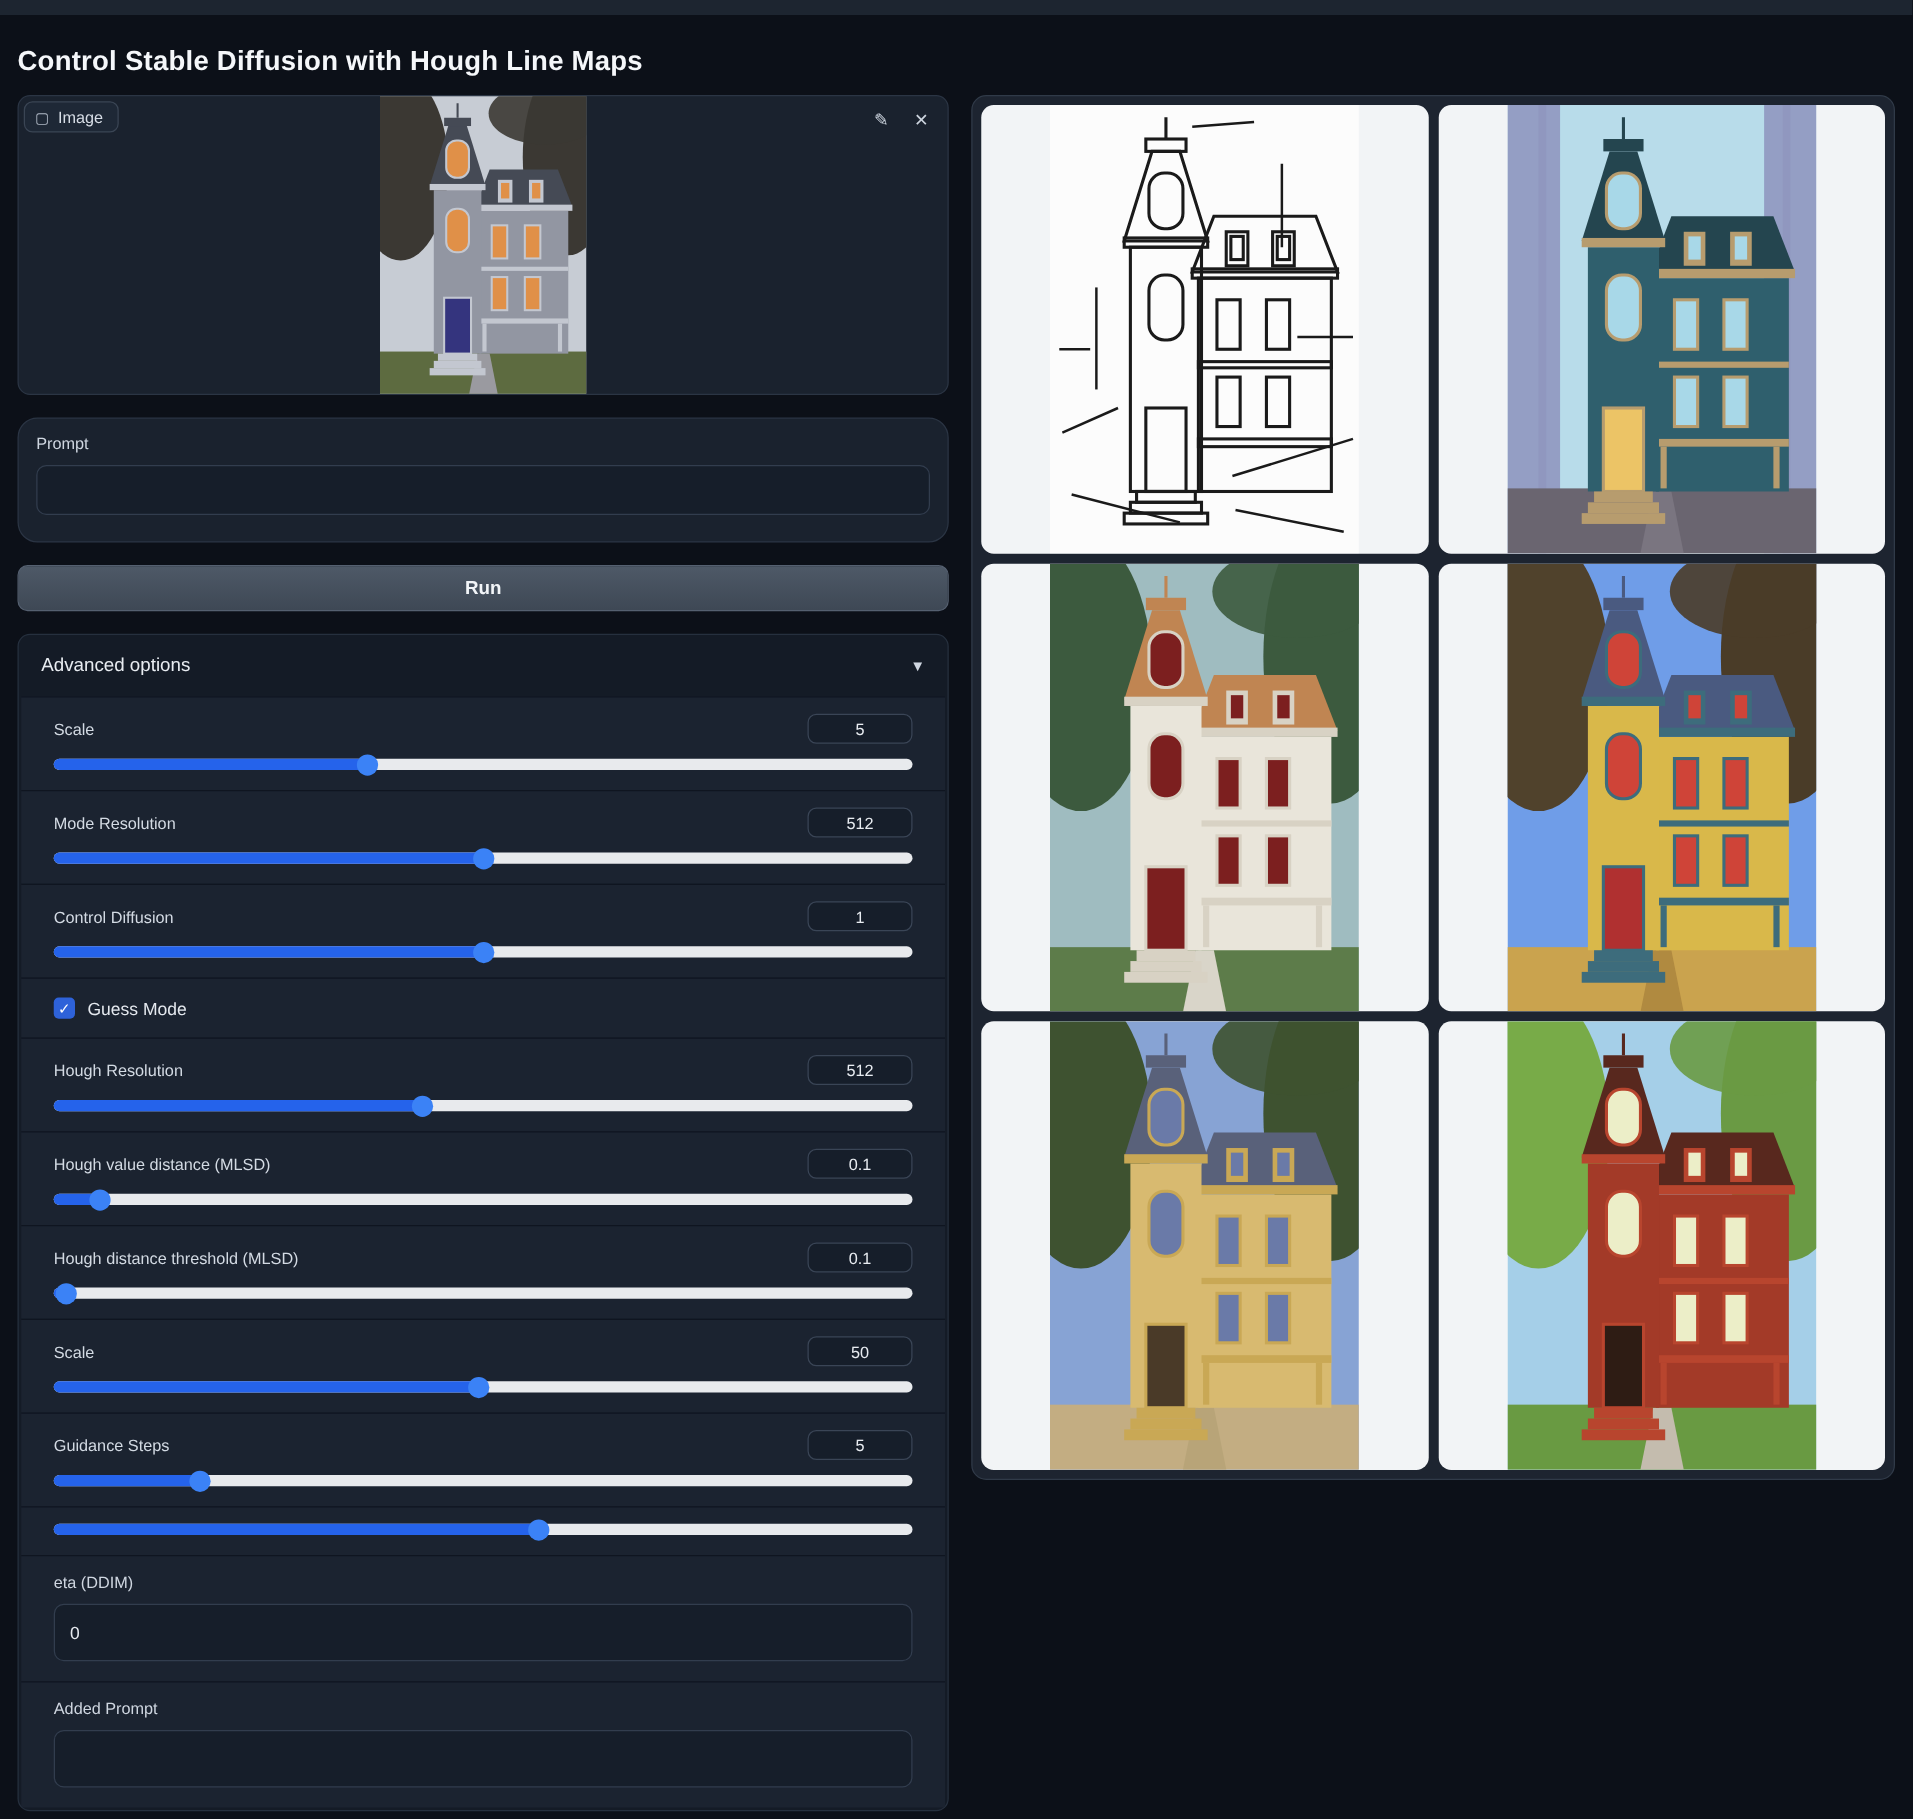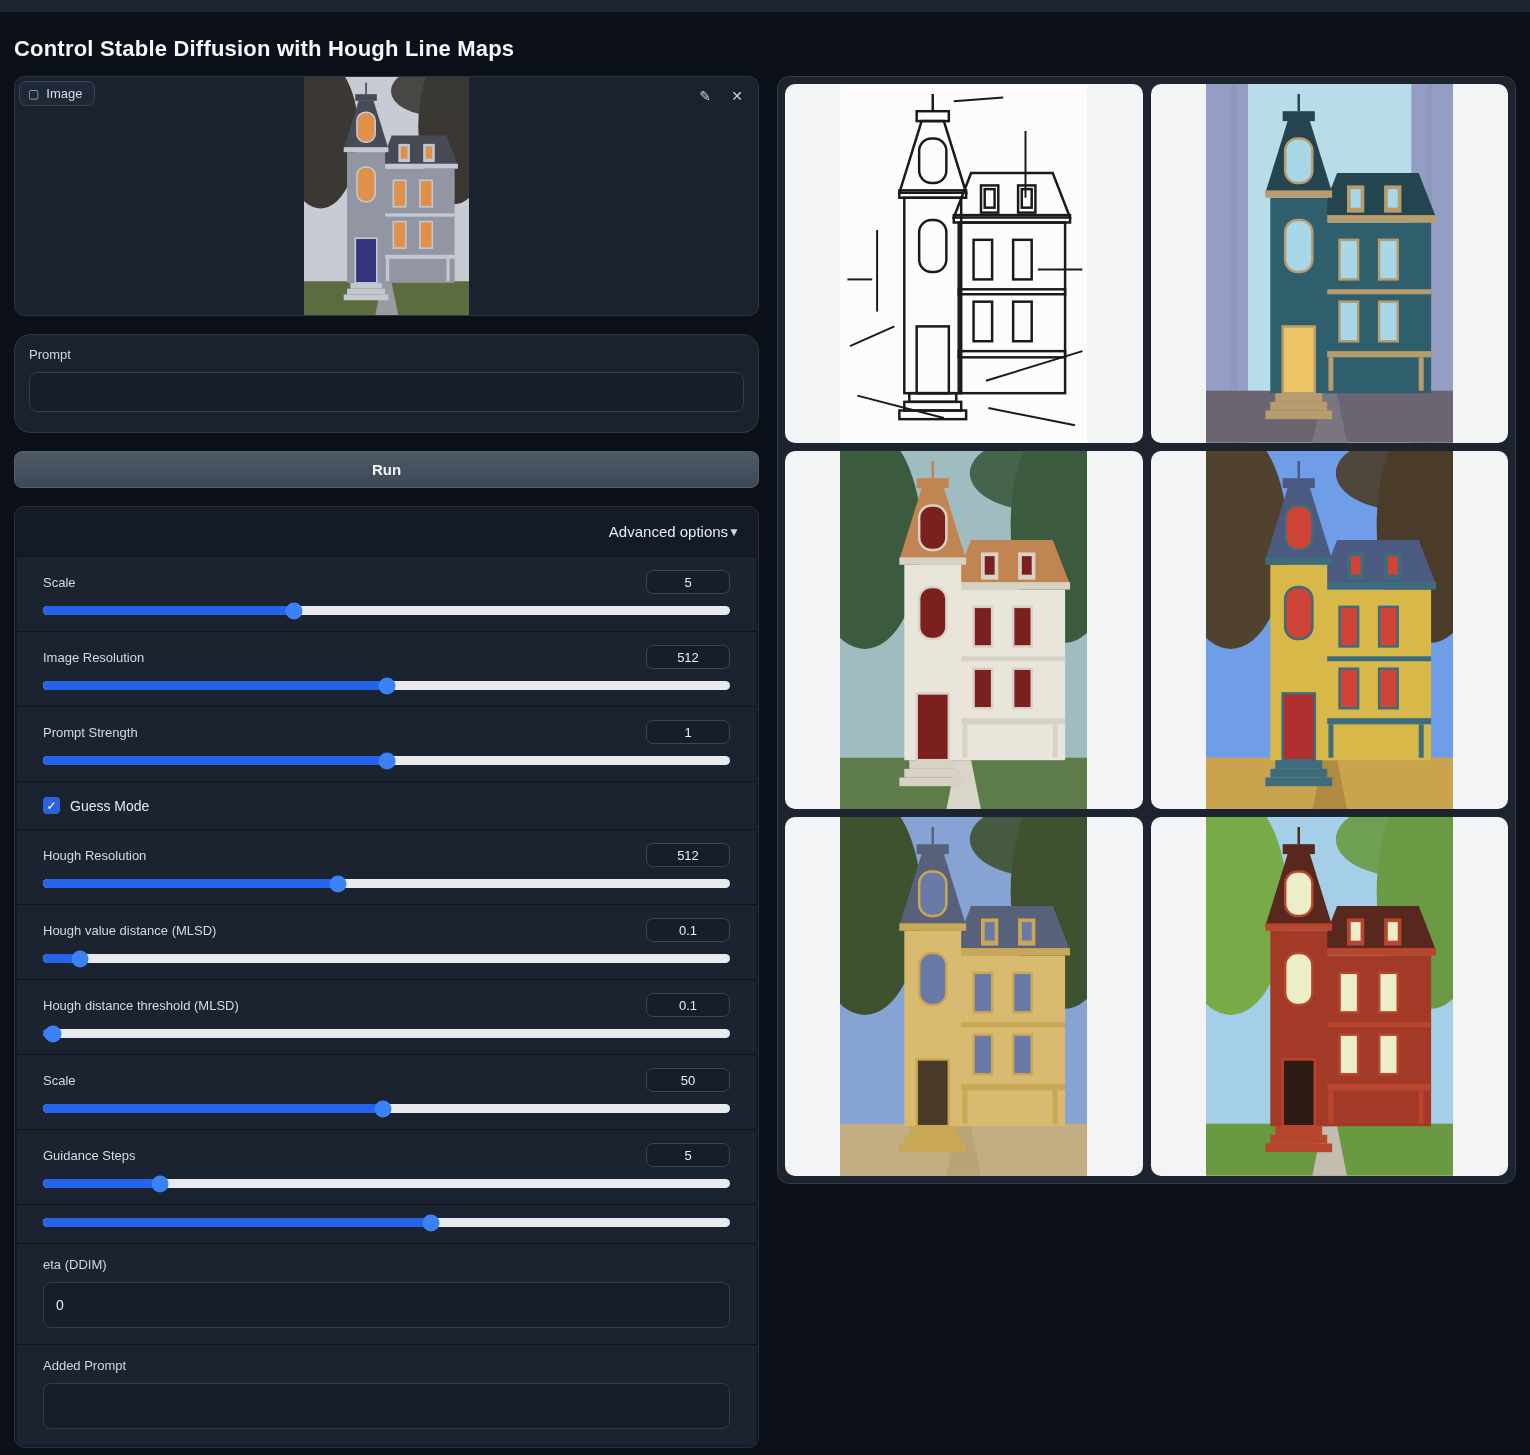--- a/index.html
+++ b/index.html
@@ -30,21 +30,21 @@
     color:#e5e9ef; font-size:14px; padding:8px 12px; font-family:"Liberation Sans", sans-serif; }
   .prompt-input { height:40px; resize:none; }
 
   
   .run-button { display:block; width:100%; height:37px; margin-bottom:18px;
     background:linear-gradient(#4e5967,#3e4855); border:1px solid #556070; border-radius:8px;
     color:#f2f5f8; font-size:15px; font-weight:bold; cursor:pointer; font-family:"Liberation Sans", sans-serif; }
 
   
   .advanced { background:#141b26; border:1px solid #26303e; border-radius:10px; overflow:hidden; }
-  .adv-header { display:flex; align-items:center; justify-content:flex-end;
+  .adv-header { display:flex; align-items:center; justify-content:space-between;
     padding:16px 18px; cursor:pointer; }
   .adv-header .hdr { font-size:15px; color:#e8ecf1; }
   .adv-header .chev { color:#cfd6e0; font-size:12px; }
   .adv-rows { padding:0 2px 2px 2px; }
   .adv-row { background:#1b2330; border-top:1px solid #0f1520; padding:13px 26px 16px 26px; }
   .row-head { display:flex; align-items:center; justify-content:space-between; margin-bottom:12px; }
   .row-label { font-size:13px; color:#d3dae3; }
   .value-box { background:#161e2a; border:1px solid #3a4556; border-radius:7px; height:24px;
     color:#e8ecf1; font-size:13px; text-align:center; width:84px; font-family:"Liberation Sans", sans-serif; }
   .slider-track { position:relative; height:9px; background:#e8eaed; border-radius:6px; }
@@ -139,31 +139,31 @@
          <span class="row-label">Scale</span>
          <input class="value-box" value="5" style="">
        </div>
        <div class="slider-track">
          <div class="slider-fill" style="width:36.5%"></div>
          <div class="slider-thumb" style="left:36.5%"></div>
        </div>
           </div>
           <div class="adv-row">
             <div class="row-head">
-         <span class="row-label">Image Resolution</span>
+         <span class="row-label">Mode Resolution</span>
          <input class="value-box" value="512" style="">
        </div>
        <div class="slider-track">
          <div class="slider-fill" style="width:50%"></div>
          <div class="slider-thumb" style="left:50%"></div>
        </div>
           </div>
           <div class="adv-row">
             <div class="row-head">
-         <span class="row-label">Prompt Strength</span>
+         <span class="row-label">Control Diffusion</span>
          <input class="value-box" value="1" style="">
        </div>
        <div class="slider-track">
          <div class="slider-fill" style="width:50%"></div>
          <div class="slider-thumb" style="left:50%"></div>
        </div>
           </div>
           <div class="adv-row cb-row">
             <span class="checkbox">✓</span>
        <span class="cb-label">Guess Mode</span>

